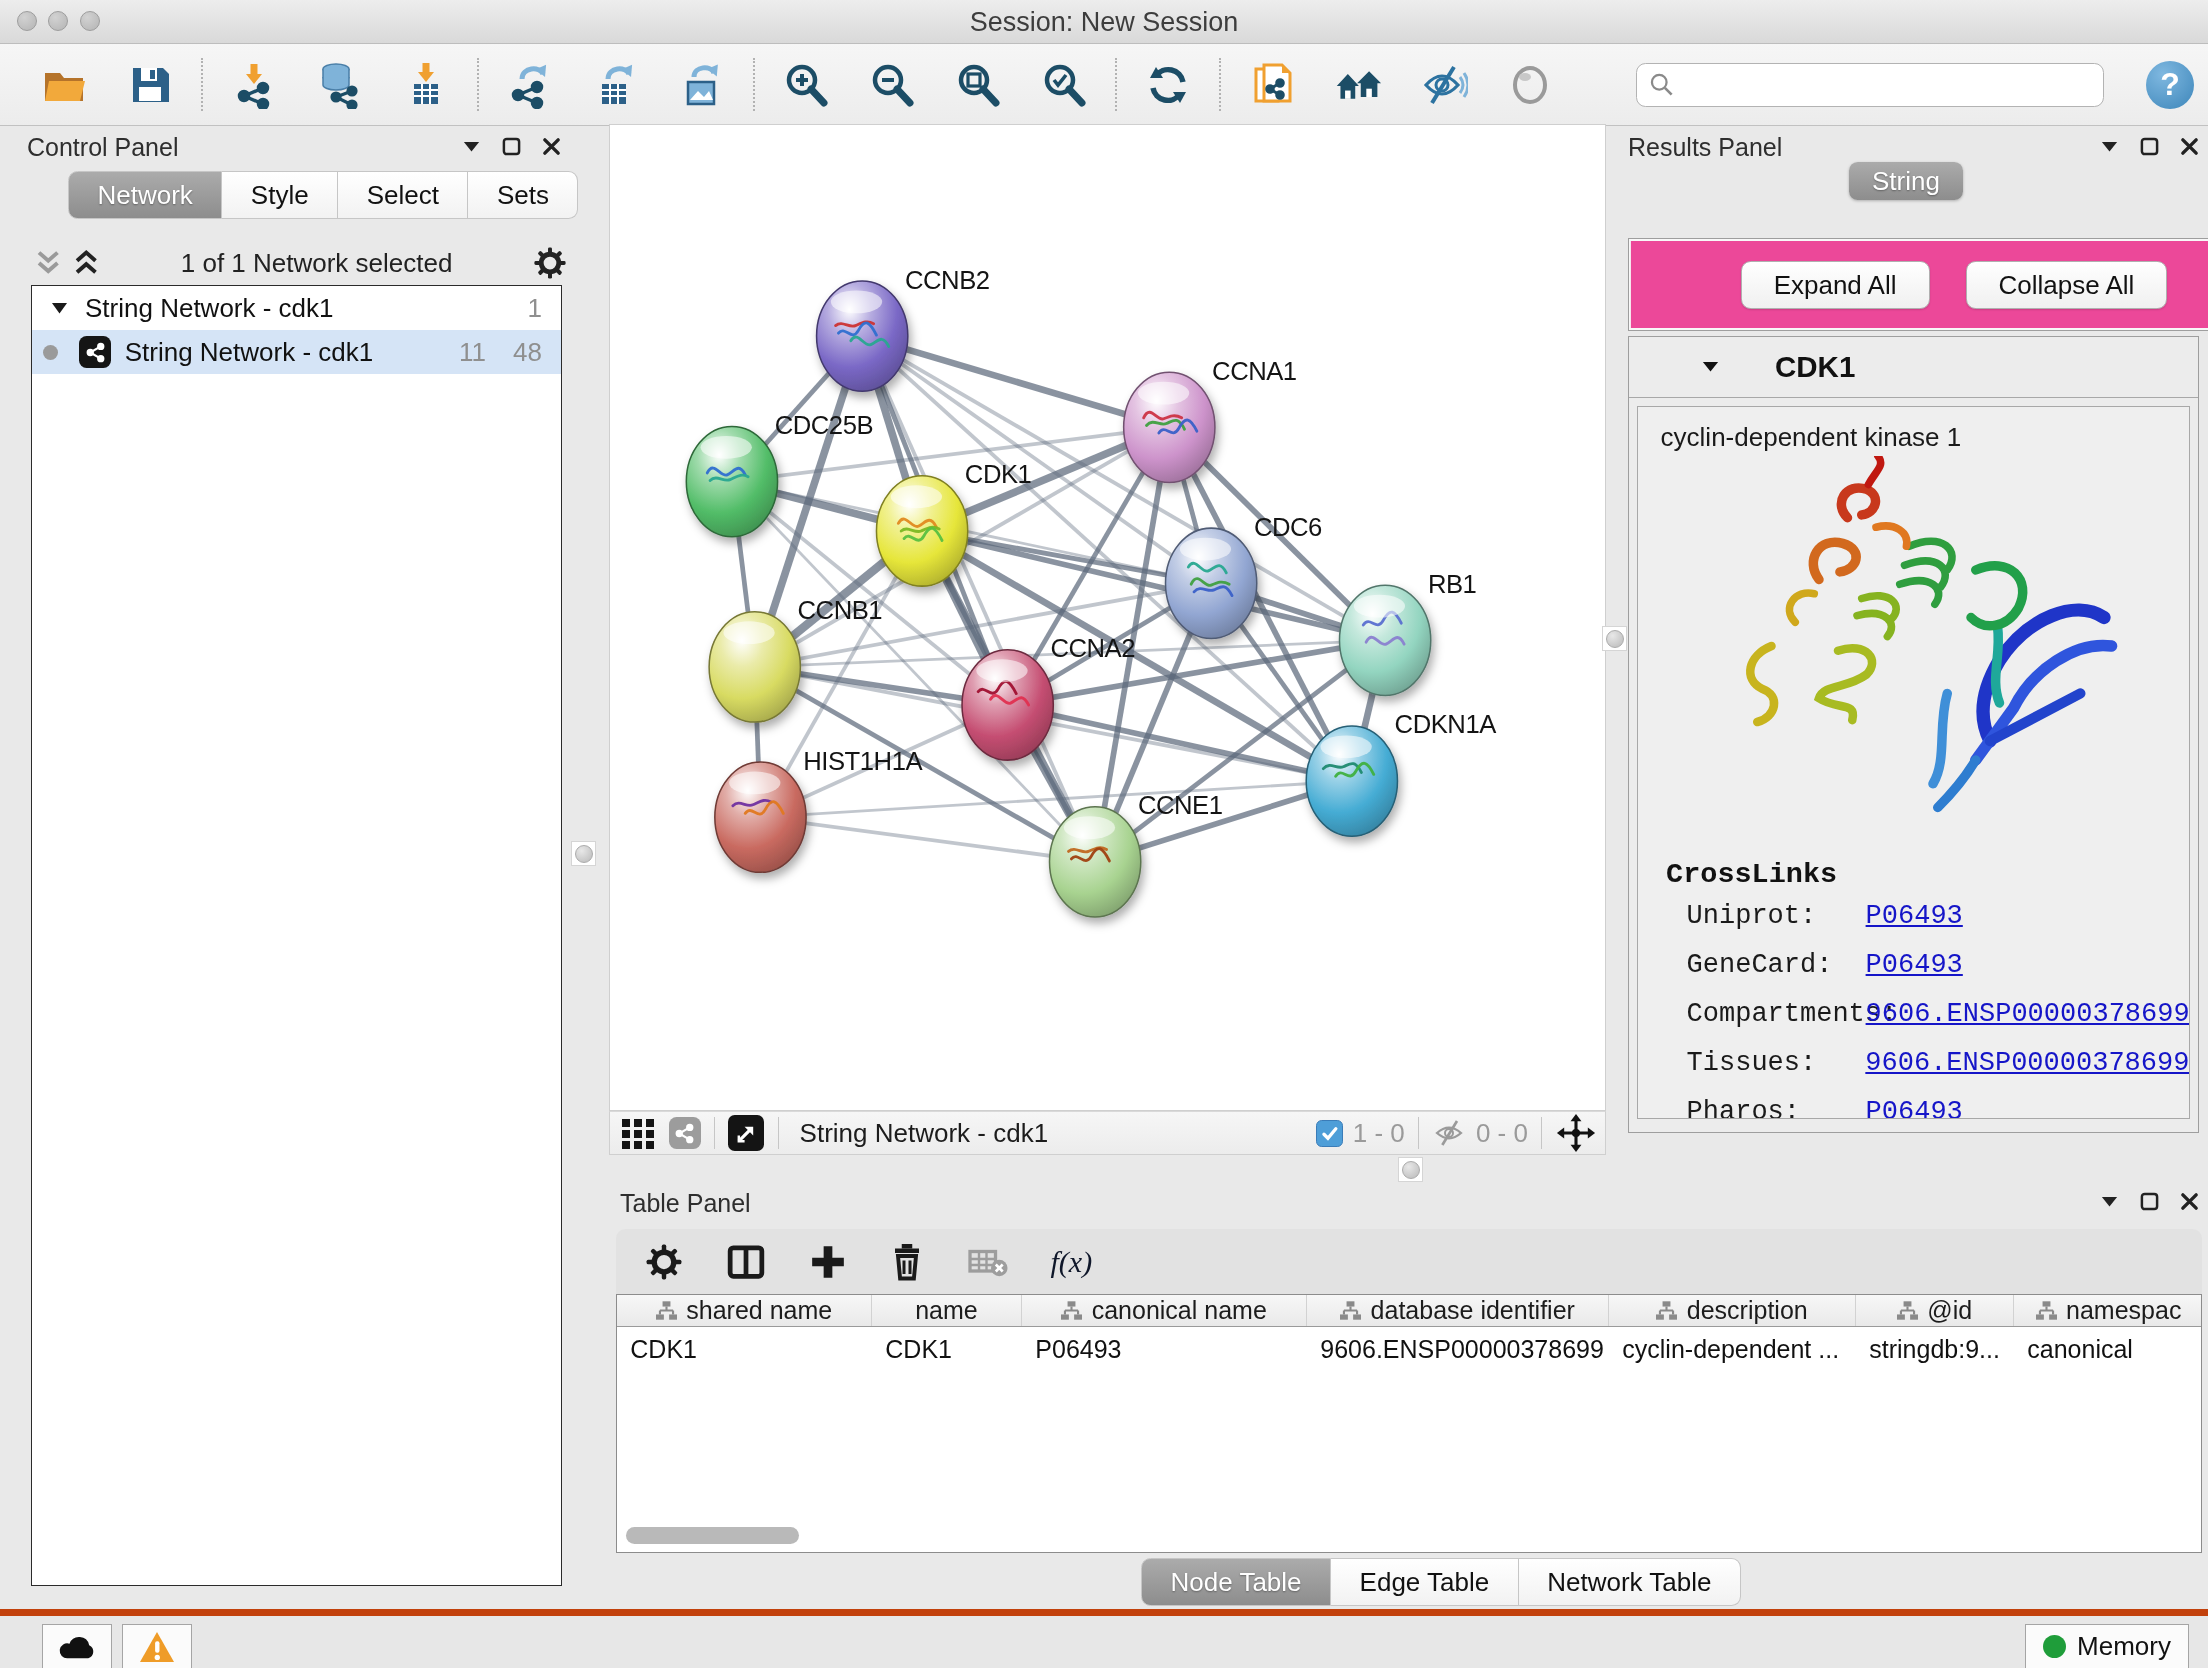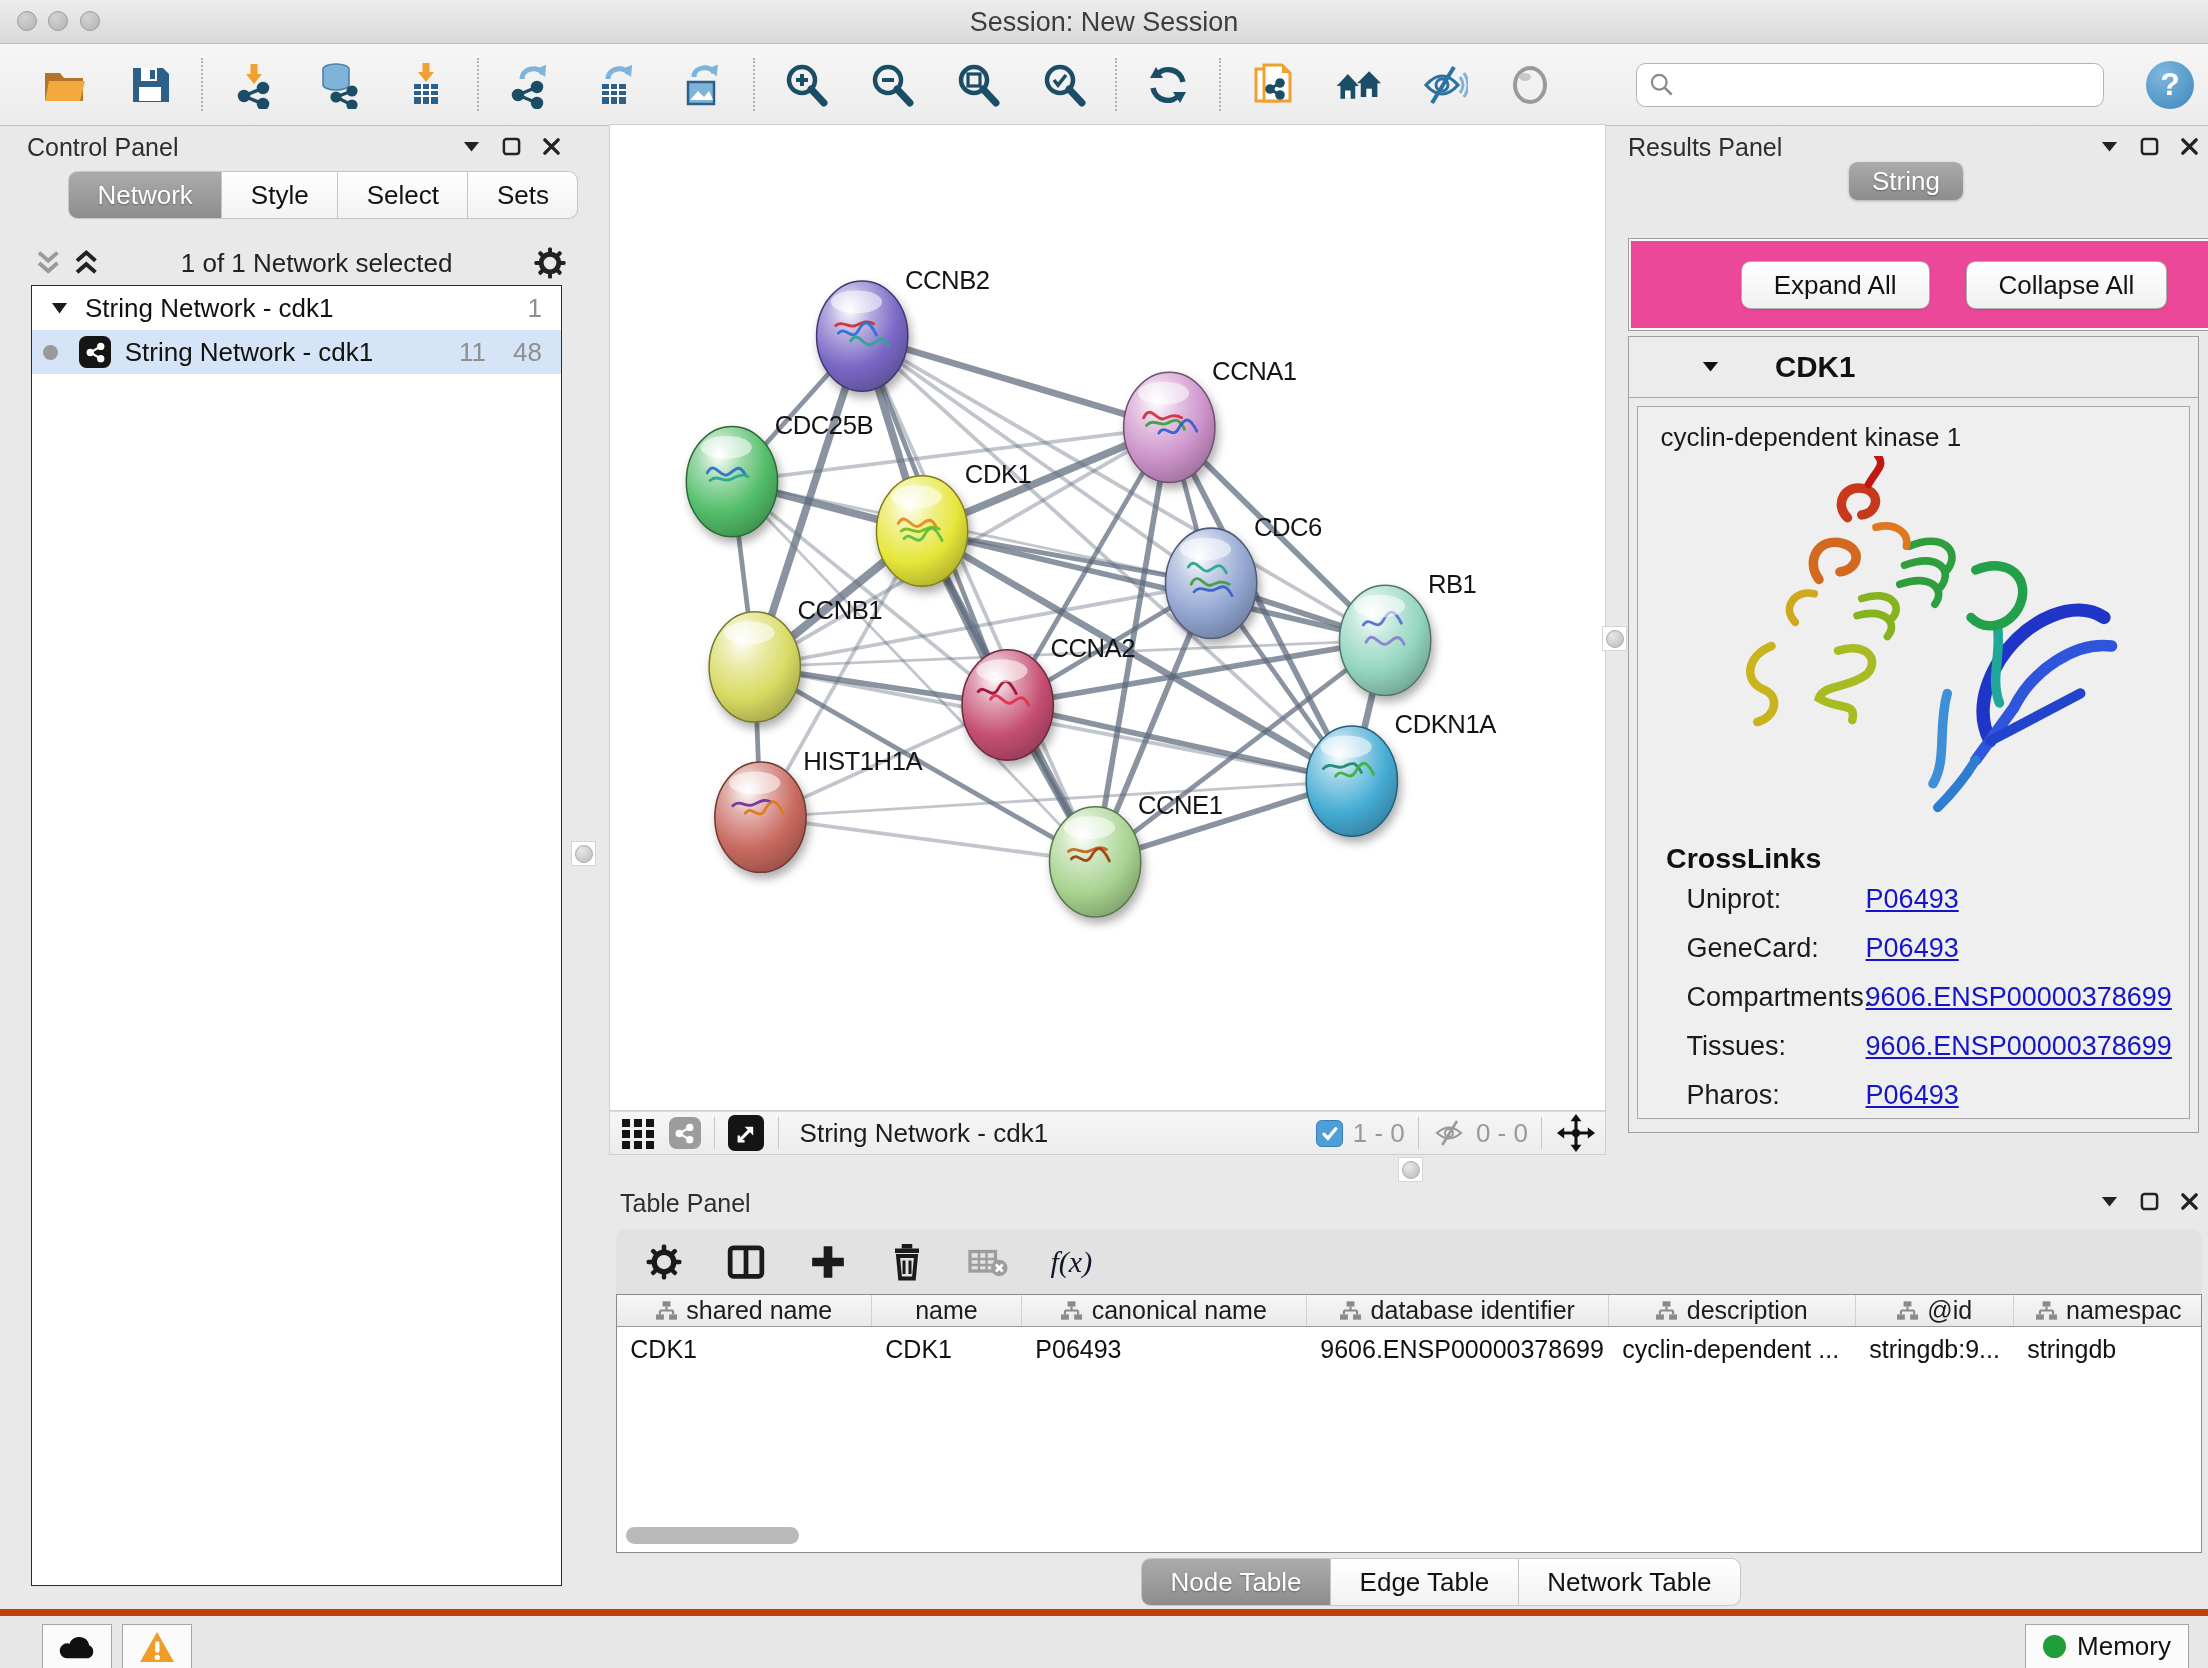--- a/index.html
+++ b/index.html
@@ -67,21 +67,21 @@
     text-shadow:0 1px 1.9px rgba(0,0,0,.35); box-shadow:0 1px 2.9px rgba(0,0,0,.25); }
   .rbox-a { position:absolute; left:1628px; top:238px; width:652px; height:93px; background:#ec4899;
     border:1px solid #9e9e9e; box-shadow:inset 0 0 0 1.9px #f8f8f8; display:flex; align-items:center; justify-content:center; gap:36px; }
   .rbtn { height:48px; padding:0 32px; background:linear-gradient(#ffffff,#f0f0f0); border:1px solid #b0b0b0;
     border-radius:9.5px; font-size:26px; line-height:46px; color:#111; box-shadow:0 1px 1.9px rgba(0,0,0,.15); }
   .rbox-b { position:absolute; left:1628px; top:336px; width:571px; height:797px; background:#ececec; border:1px solid #9e9e9e; }
   .entryhead { height:61px; border-bottom:1px solid #a8a8a8; display:flex; align-items:center; }
   .entryname { font-size:29.5px; font-weight:bold; color:#111; margin-left:55px; }
   .rbox-c { margin:7.6px; height:713px; background:#efefef; border:1px solid #a8a8a8; overflow:hidden; }
   .rdesc { font-size:26px; color:#1a1a1a; padding:15px 0 0 23px; }
-  .xsection { font-family:Liberation Sans, sans-serif; margin-top:6px; }
+  .xsection { font-family:Liberation Mono, monospace; margin-top:22px; }
   .xtitle { font-size:28.5px; font-weight:bold; color:#111; margin-left:28.5px; }
   .xrow { display:flex; height:49px; align-items:center; }
   .xlab { font-size:27px; color:#1a1a1a; margin-left:49px; width:179px; }
   .xval { font-size:27px; color:#1515c8; text-decoration:underline; }
 
   
   .tp-toolbar { position:absolute; left:616px; top:1229px; width:1586px; height:65px; background:#e2e2e2;
     border-radius:9.5px 9.5px 0 0; display:flex; align-items:center; gap:42px; padding-left:28.5px; }
   .fx { font-family:"Liberation Serif", serif; font-style:italic; font-size:30px; color:#0f172a; }
   .tablewrap { position:absolute; left:616px; top:1294px; width:1586px; height:259px; background:#fff;
@@ -823,21 +823,21 @@
           <span>namespac</span>
         </div>
       </div>
     <div class="trowdata">
         <div class="td" style="width: 255px;">CDK1</div>
         <div class="td" style="width: 150px;">CDK1</div>
         <div class="td" style="width: 285px;">P06493</div>
         <div class="td" style="width: 302px;">9606.ENSP00000378699</div>
         <div class="td" style="width: 247px;">cyclin-dependent ...</div>
         <div class="td" style="width: 158px;">stringdb:9...</div>
-        <div class="td" style="width: 190px;">stringdb</div>
+        <div class="td" style="width: 190px;">canonical</div>
       </div>
     <div class="hscroll">
       <div class="hthumb"></div>
     </div>
   </div>
   <div class="tp-tabs">
       <div class="btab active">Node Table</div>
       <div class="btab">Edge Table</div>
       <div class="btab">Network Table</div>
     </div>

